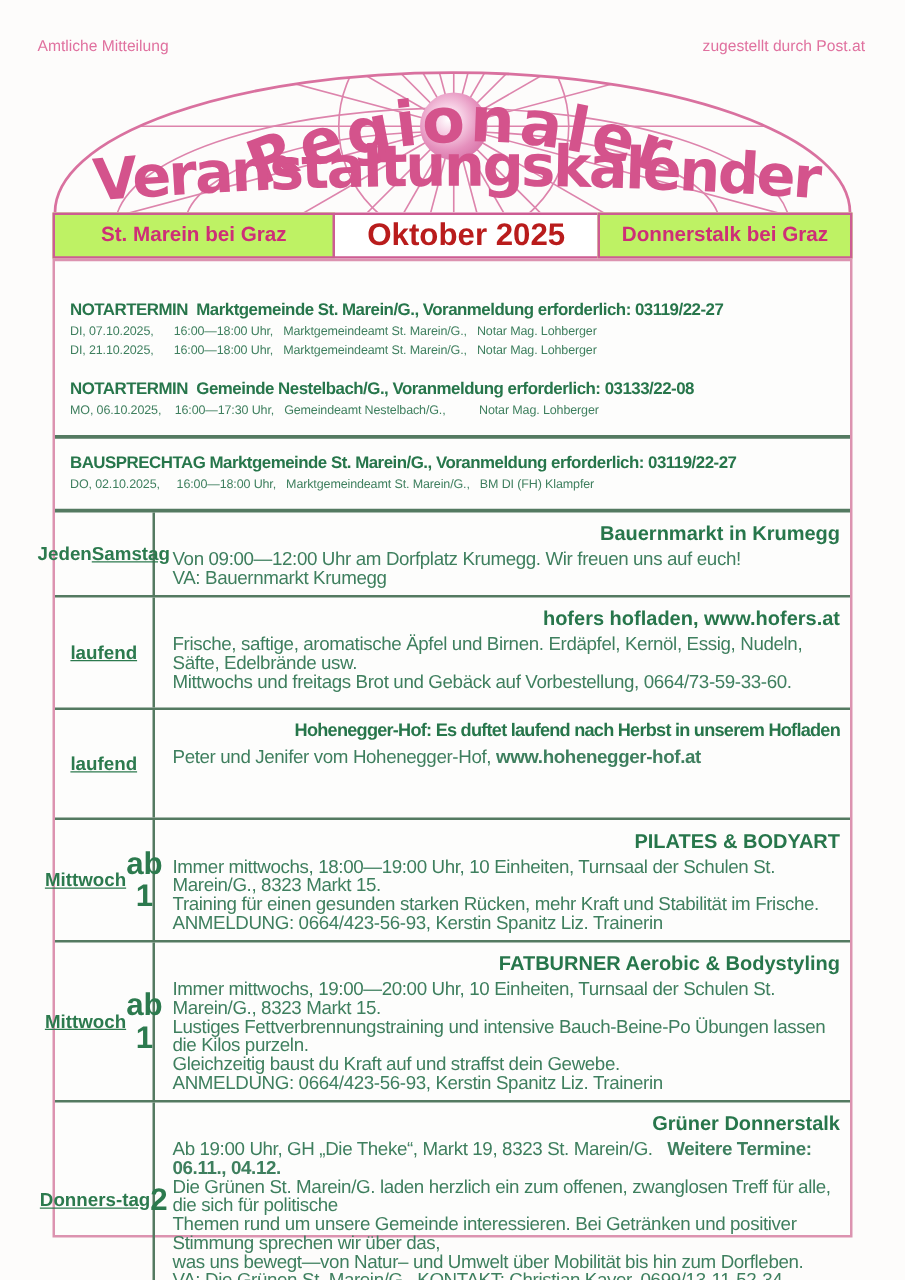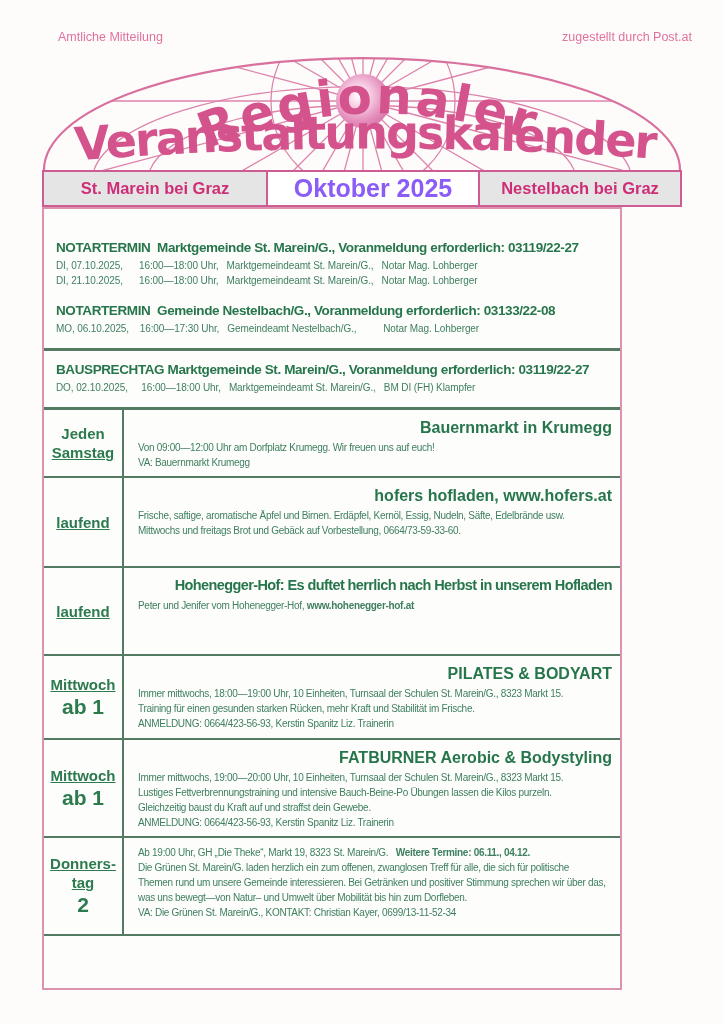--- a/index.html
+++ b/index.html
@@ -9,40 +9,40 @@
     font-family:"Liberation Sans", sans-serif;
     position:relative;
     overflow:hidden;
     -webkit-font-smoothing:antialiased;
   }
   .page{position:absolute;inset:0;}
   .corner-note{
     position:absolute;top:30px;
     font-size:12.5px;color:#e0719f;letter-spacing:0;
   }
-  .corner-note.left{left:58px;}
+  .corner-note.left{left:30px;}
   .corner-note.right{right:32px;}
 
   .header-svg{position:absolute;left:42px;top:42px;}
 
   .banner{
     position:absolute;left:42px;top:170px;width:640px;height:37px;
     display:flex;
   }
   .banner-cell{
     box-sizing:border-box;border:2px solid #cd5c93;
     display:flex;align-items:center;justify-content:center;
     font-weight:bold;
   }
-  .banner-cell.pink{background:#e5e5e5;color:#ce2e77;font-size:16.5px;width:226px;}
-  .banner-cell.white{background:#fff;color:#8b5cf6;font-size:25px;width:210px;border-left:none;border-right:none;}
+  .banner-cell.pink{background:#bef264;color:#ce2e77;font-size:16.5px;width:226px;}
+  .banner-cell.white{background:#fff;color:#b91c1c;font-size:25px;width:210px;border-left:none;border-right:none;}
   .banner-cell.pink:last-child{width:204px;}
 
   .content-box{
-    position:absolute;left:42px;top:207px;width:580px;height:783px;
+    position:absolute;left:42px;top:207px;width:640px;height:783px;
     box-sizing:border-box;border:2px solid #dc93b0;background:#fdfdfc;
   }
   .sections{padding:30px 14px 0 12px;}
   .sec-heading{
     color:#27764b;font-weight:bold;font-size:13.5px;letter-spacing:-0.4px;
     line-height:18px;margin:0 0 1px 0;white-space:pre-wrap;
   }
   .detail-line{
     color:#3e7f5e;font-size:10px;line-height:15px;letter-spacing:-0.1px;
     white-space:pre-wrap;
@@ -56,35 +56,35 @@
   .event-row{display:flex;border-bottom:2px solid #547a61;box-sizing:border-box;}
   .event-row:first-child{border-top:3px solid #547a61;}
   .event-row:nth-child(1){min-height:70px;}
   .event-row:nth-child(2){min-height:90px;}
   .event-row:nth-child(3){min-height:88px;}
   .event-row:nth-child(4){min-height:84px;}
   .event-row:nth-child(5){min-height:92px;}
   .event-row:nth-child(6){min-height:98px;}
   .event-day{
     width:80px;flex:0 0 80px;border-right:2px solid #547a61;
-    display:flex;flex-direction:column;align-items:center;justify-content:center;
+    display:flex;flex-direction:row;align-items:center;justify-content:center;
     color:#2c7a4e;font-weight:bold;font-size:15px;line-height:19px;
     text-align:center;padding:4px 2px;box-sizing:border-box;
   }
   .day-line.u{text-decoration:underline;}
-  .day-line.big{font-size:21px;line-height:26px;}
+  .day-line.big{font-size:25px;line-height:26px;}
   .event-body{flex:1;padding:7px 8px 6px 14px;min-width:0;}
   .event-title{
     color:#27764b;font-weight:bold;font-size:16px;line-height:21px;margin-bottom:2px;
     white-space:nowrap;
     text-align:right;
   }
   .event-title.tight{font-size:14.5px;letter-spacing:-0.6px;}
   .event-line{
-    color:#3e7f5e;font-size:10px;line-height:15px;letter-spacing:-0.3px;
+    color:#3e7f5e;font-size:15px;line-height:15px;letter-spacing:-0.3px;
     white-space:pre-wrap;
   }
   .event-line .b{font-weight:bold;text-align:center;}
 </style>
 </head>
 <body>
 
 <div class="page">
 
   <div class="corner-note left">Amtliche Mitteilung</div>
@@ -142,21 +142,21 @@
       <textPath href="#arcTop" startOffset="50%" text-anchor="middle">Regionaler</textPath>
     </text>
     <text font-family="DejaVu Sans, sans-serif" font-size="46" font-weight="bold" fill="#d4538c" letter-spacing="-2">
       <textPath href="#arcBottom" startOffset="50%" text-anchor="middle">Veranstaltungskalender</textPath>
     </text>
   </svg>
 
   <div class="banner">
     <div class="banner-cell pink">St. Marein bei Graz</div>
     <div class="banner-cell white">Oktober 2025</div>
-    <div class="banner-cell pink">Nestelbach bei Graz</div>
+    <div class="banner-cell pink">Donnerstalk bei Graz</div>
   </div>
 
   <div class="content-box">
 
     <div class="sections">
       <div class="sec">
         <div class="sec-heading">NOTARTERMIN  Marktgemeinde St. Marein/G., Voranmeldung erforderlich: 03119/22-27</div>
         <div class="detail-line">DI, 07.10.2025,      16:00—18:00 Uhr,   Marktgemeindeamt St. Marein/G.,   Notar Mag. Lohberger</div>
         <div class="detail-line">DI, 21.10.2025,      16:00—18:00 Uhr,   Marktgemeindeamt St. Marein/G.,   Notar Mag. Lohberger</div>
       </div>
@@ -196,21 +196,21 @@
           <div class="event-line">Frische, saftige, aromatische Äpfel und Birnen. Erdäpfel, Kernöl, Essig, Nudeln, Säfte, Edelbrände usw.</div>
           <div class="event-line">Mittwochs und freitags Brot und Gebäck auf Vorbestellung, 0664/73-59-33-60.</div>
         </div>
       </div>
 
       <div class="event-row">
         <div class="event-day">
           <div class="day-line u">laufend</div>
         </div>
         <div class="event-body">
-          <div class="event-title tight">Hohenegger-Hof: Es duftet herrlich nach Herbst in unserem Hofladen</div>
+          <div class="event-title tight">Hohenegger-Hof: Es duftet laufend nach Herbst in unserem Hofladen</div>
           <div class="event-line"><span>Peter und Jenifer vom Hohenegger-Hof, </span><span class="b">www.hohenegger-hof.at</span></div>
         </div>
       </div>
 
       <div class="event-row">
         <div class="event-day">
           <div class="day-line u">Mittwoch</div>
           <div class="day-line big">ab 1</div>
         </div>
         <div class="event-body">
@@ -235,20 +235,21 @@
         </div>
       </div>
 
       <div class="event-row">
         <div class="event-day">
           <div class="day-line u">Donners-</div>
           <div class="day-line u">tag</div>
           <div class="day-line big">2</div>
         </div>
         <div class="event-body">
+          <div class="event-title">Grüner Donnerstalk</div>
           <div class="event-line"><span>Ab 19:00 Uhr, GH „Die Theke“, Markt 19, 8323 St. Marein/G.   </span><span class="b">Weitere Termine: 06.11., 04.12.</span></div>
           <div class="event-line">Die Grünen St. Marein/G. laden herzlich ein zum offenen, zwanglosen Treff für alle, die sich für politische</div>
           <div class="event-line">Themen rund um unsere Gemeinde interessieren. Bei Getränken und positiver Stimmung sprechen wir über das,</div>
           <div class="event-line">was uns bewegt—von Natur– und Umwelt über Mobilität bis hin zum Dorfleben.</div>
           <div class="event-line">VA: Die Grünen St. Marein/G., KONTAKT: Christian Kayer, 0699/13-11-52-34</div>
         </div>
       </div>
 
     </div>
   </div>

